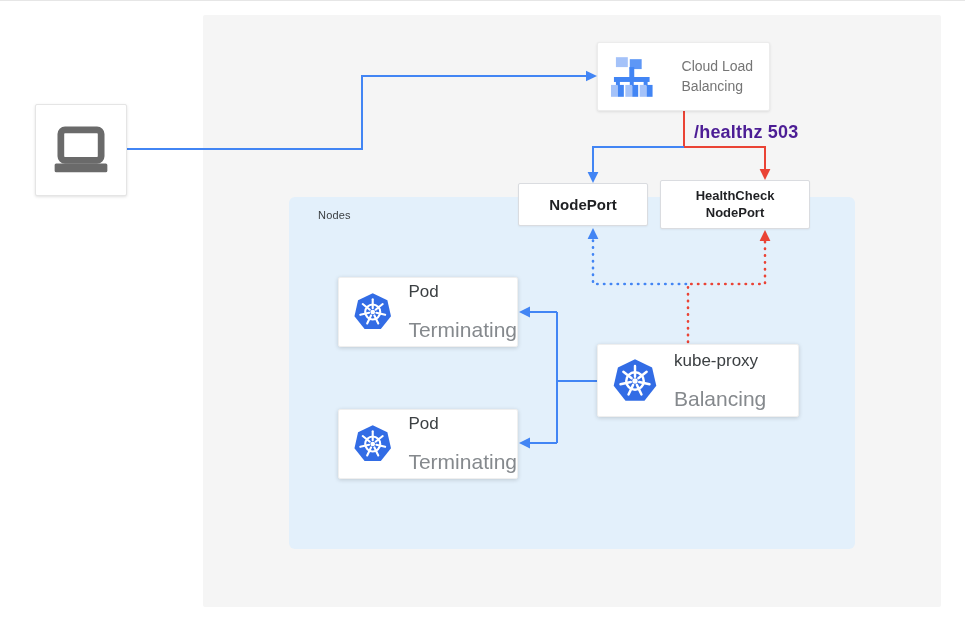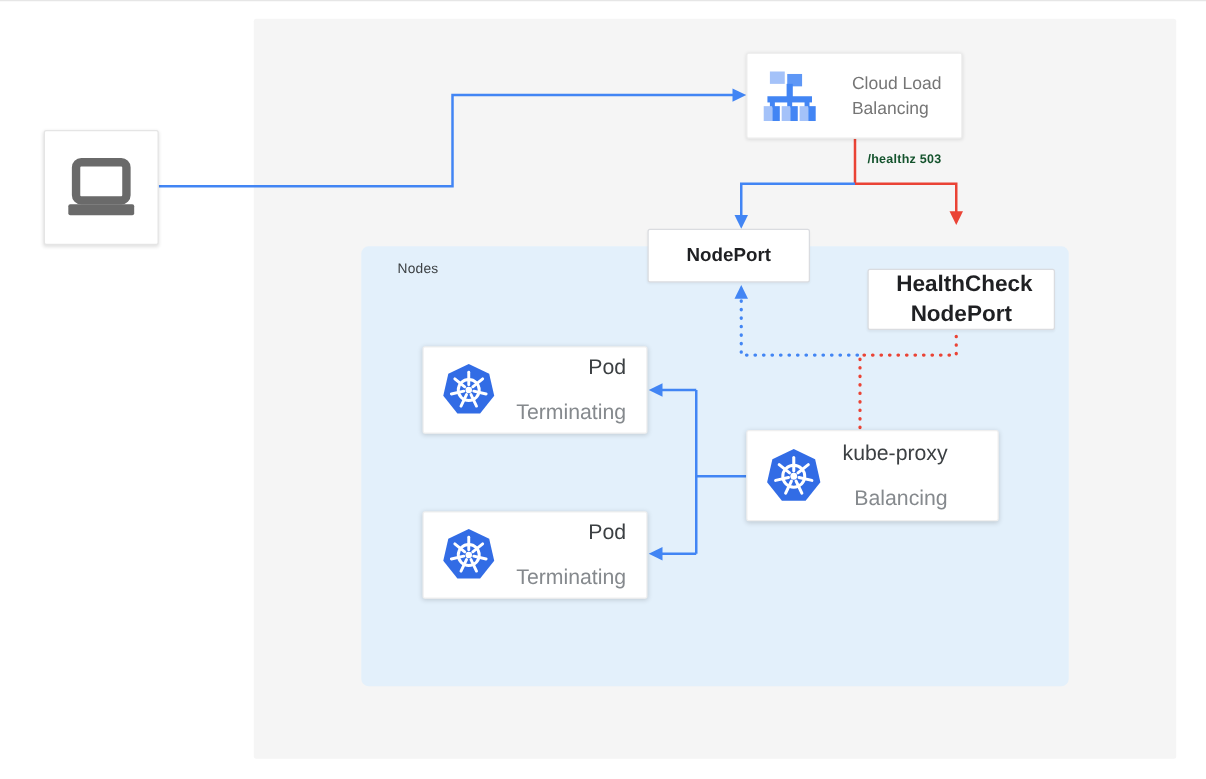--- a/index.html
+++ b/index.html
@@ -81,44 +81,44 @@
   .port-box {
     border: 1px solid #DADCE0;
     border-radius: 2px;
     display: flex; align-items: center; justify-content: center;
     text-align: center;
     font-weight: bold;
     color: #1F2023;
     box-shadow: 0 1px 2px rgba(0,0,0,0.05);
   }
   .nodeport-box { left: 518px; top: 182px; width: 130px; height: 43px; font-size: 15px; }
-  .hc-box { left: 694px; top: 179px; width: 150px; height: 49px; font-size: 18px; line-height: 1.3; margin-top: 35px; }
+  .hc-box { left: 660px; top: 179px; width: 150px; height: 49px; font-size: 13px; line-height: 1.3; }
   .hc-box .wrap-label { width: 104px; }
 
   .k8s-card {
     border: 1px solid #efefef;
     border-radius: 2px;
     box-shadow: 0 1px 4px rgba(0,0,0,0.16);
     display: flex; align-items: center;
     padding-left: 14px;
   }
   .pod1-box { left: 338px; top: 276px; width: 180px; height: 70px; }
   .pod2-box { left: 338px; top: 408px; width: 180px; height: 70px; }
   .kproxy-box { left: 597px; top: 343px; width: 202px; height: 73px; }
 
-  .k8s-card .texts { margin-left: 16px; text-align: right; }
+  .k8s-card .texts { margin-left: 16px; }
   .card-title { font-size: 17px; color: #3C4043; }
-  .card-subtitle { font-size: 17px; color: #85898D; margin-top: 16px; }
+  .card-subtitle { font-size: 21px; color: #85898D; margin-top: 16px; }
 
   .healthz-label {
     position: absolute;
     left: 694px; top: 121px;
-    font-size: 10px;
+    font-size: 18px;
     font-weight: bold;
-    color: #14532d;
+    color: #4c1d95;
     z-index: 3;
     letter-spacing: 0.2px;
   }
 
   .hidden-defs { position: absolute; width: 0; height: 0; overflow: hidden; }
 </style>
 </head>
 <body>
 
 <svg class="hidden-defs" aria-hidden="true">

